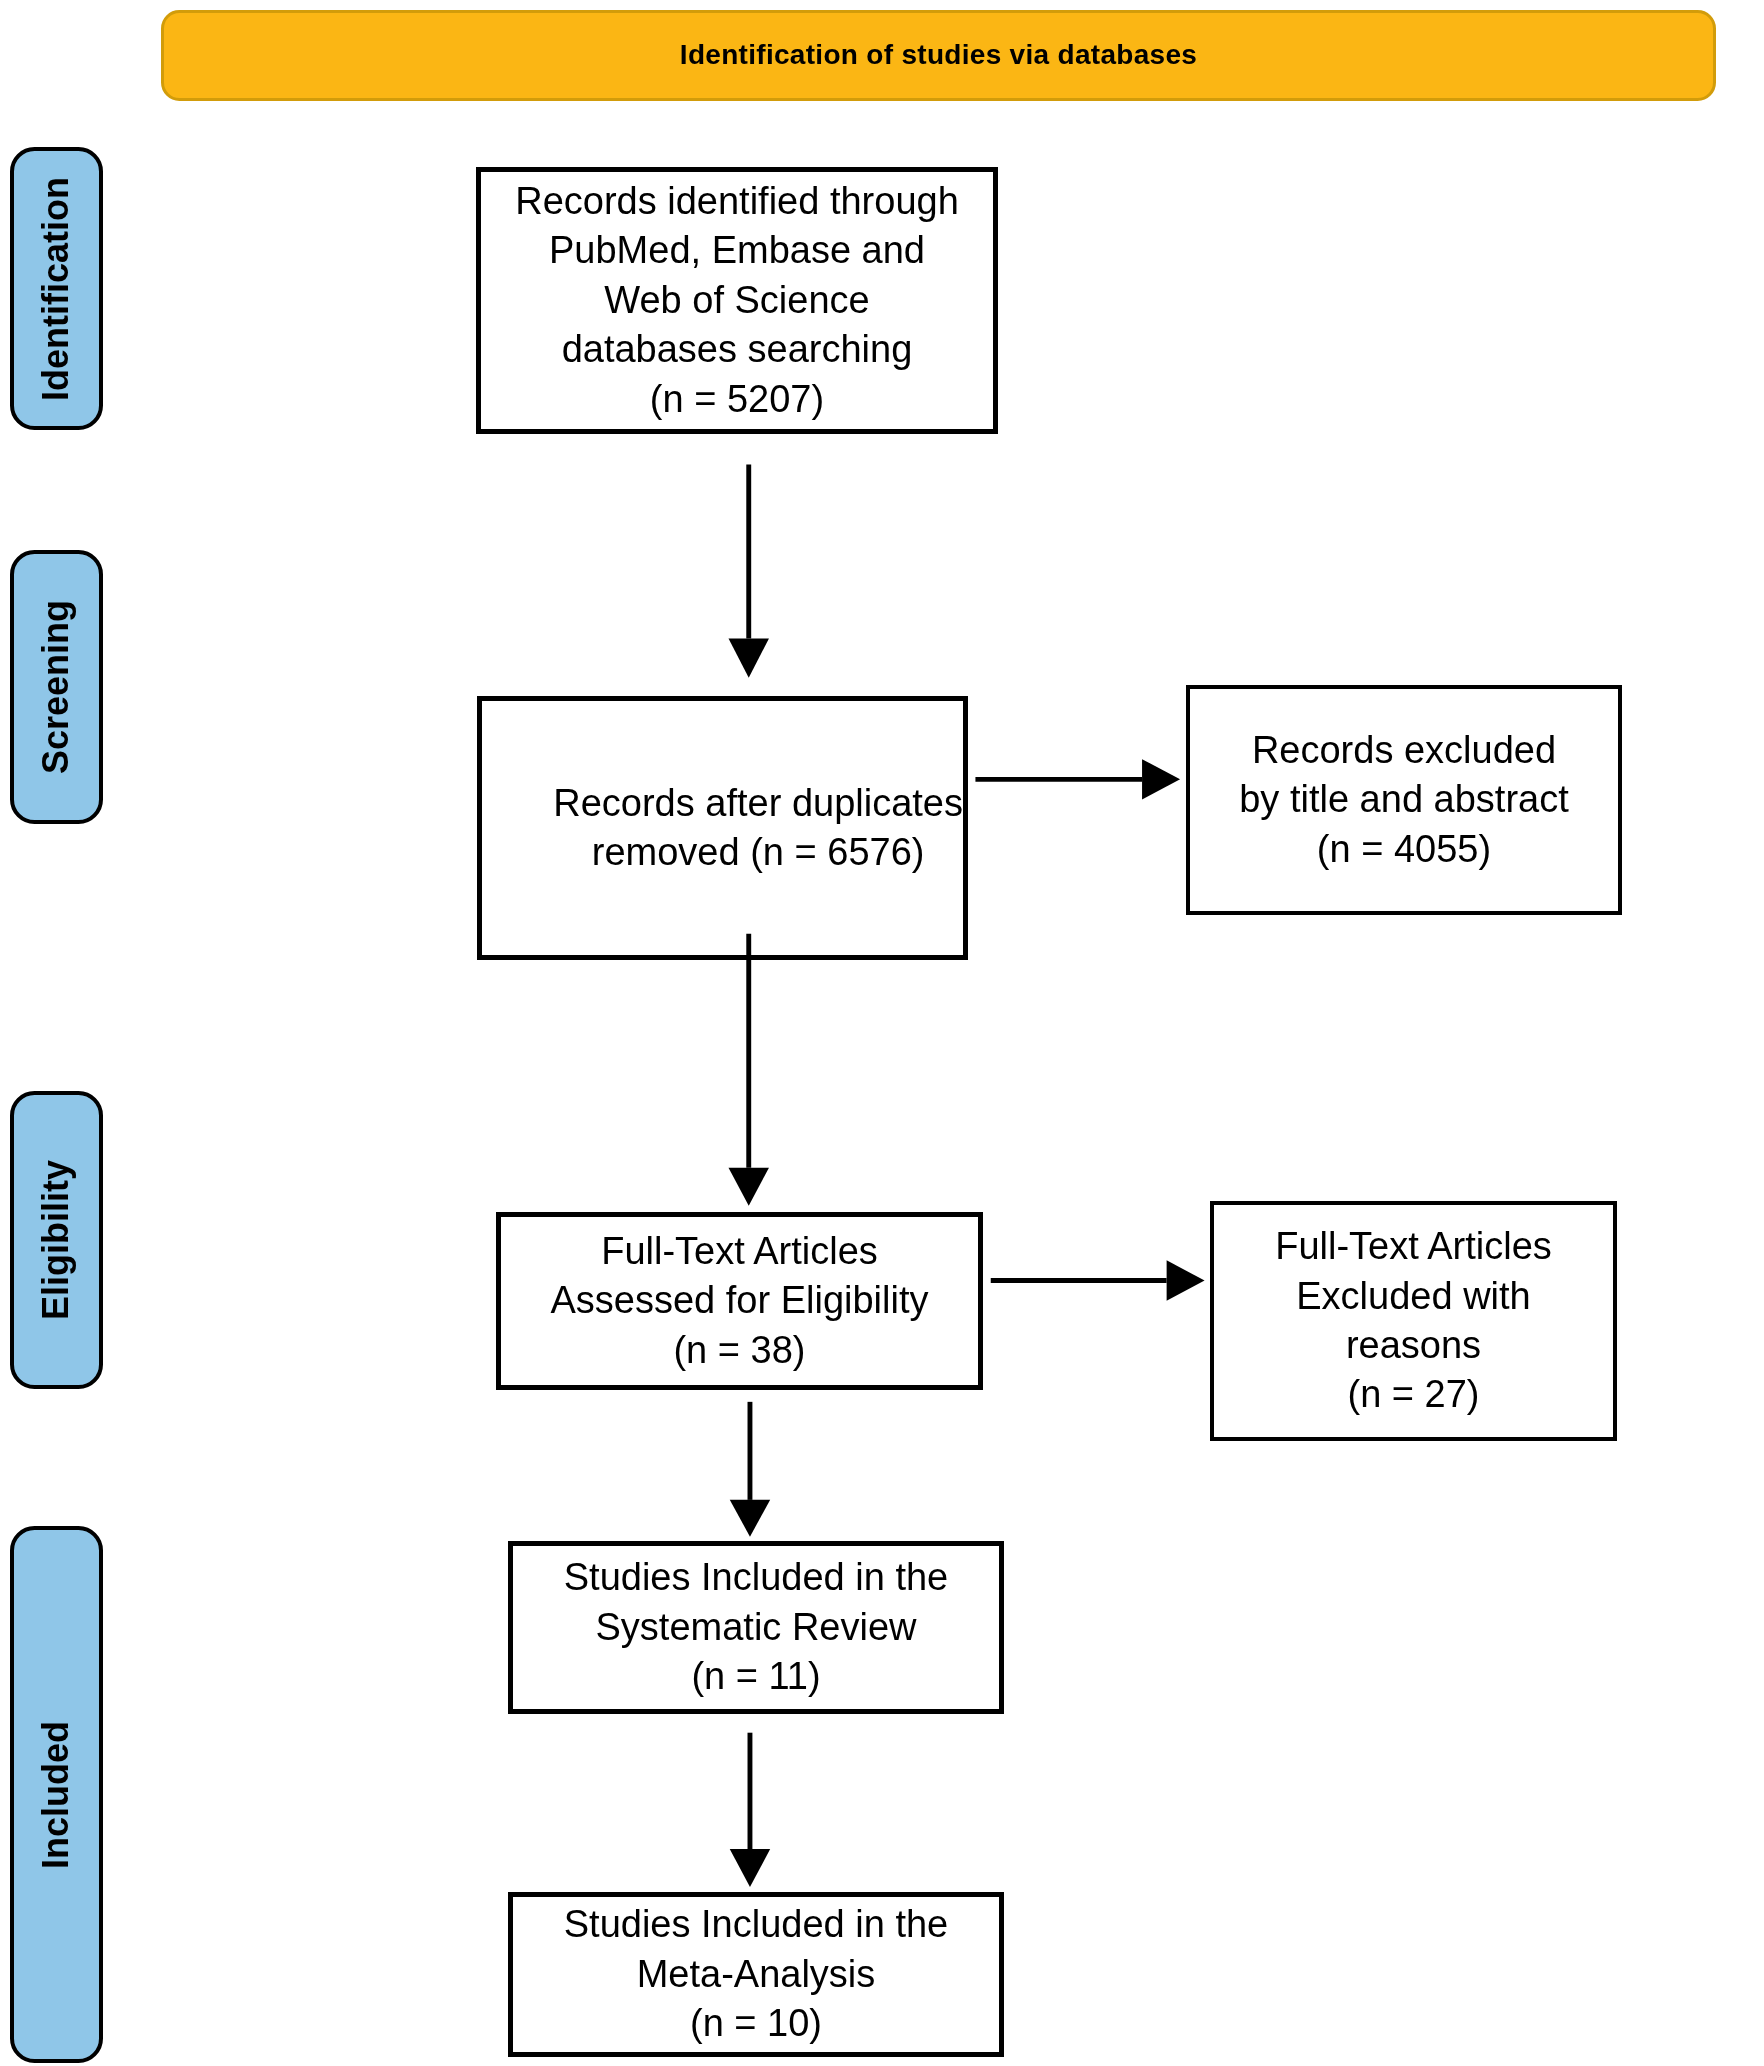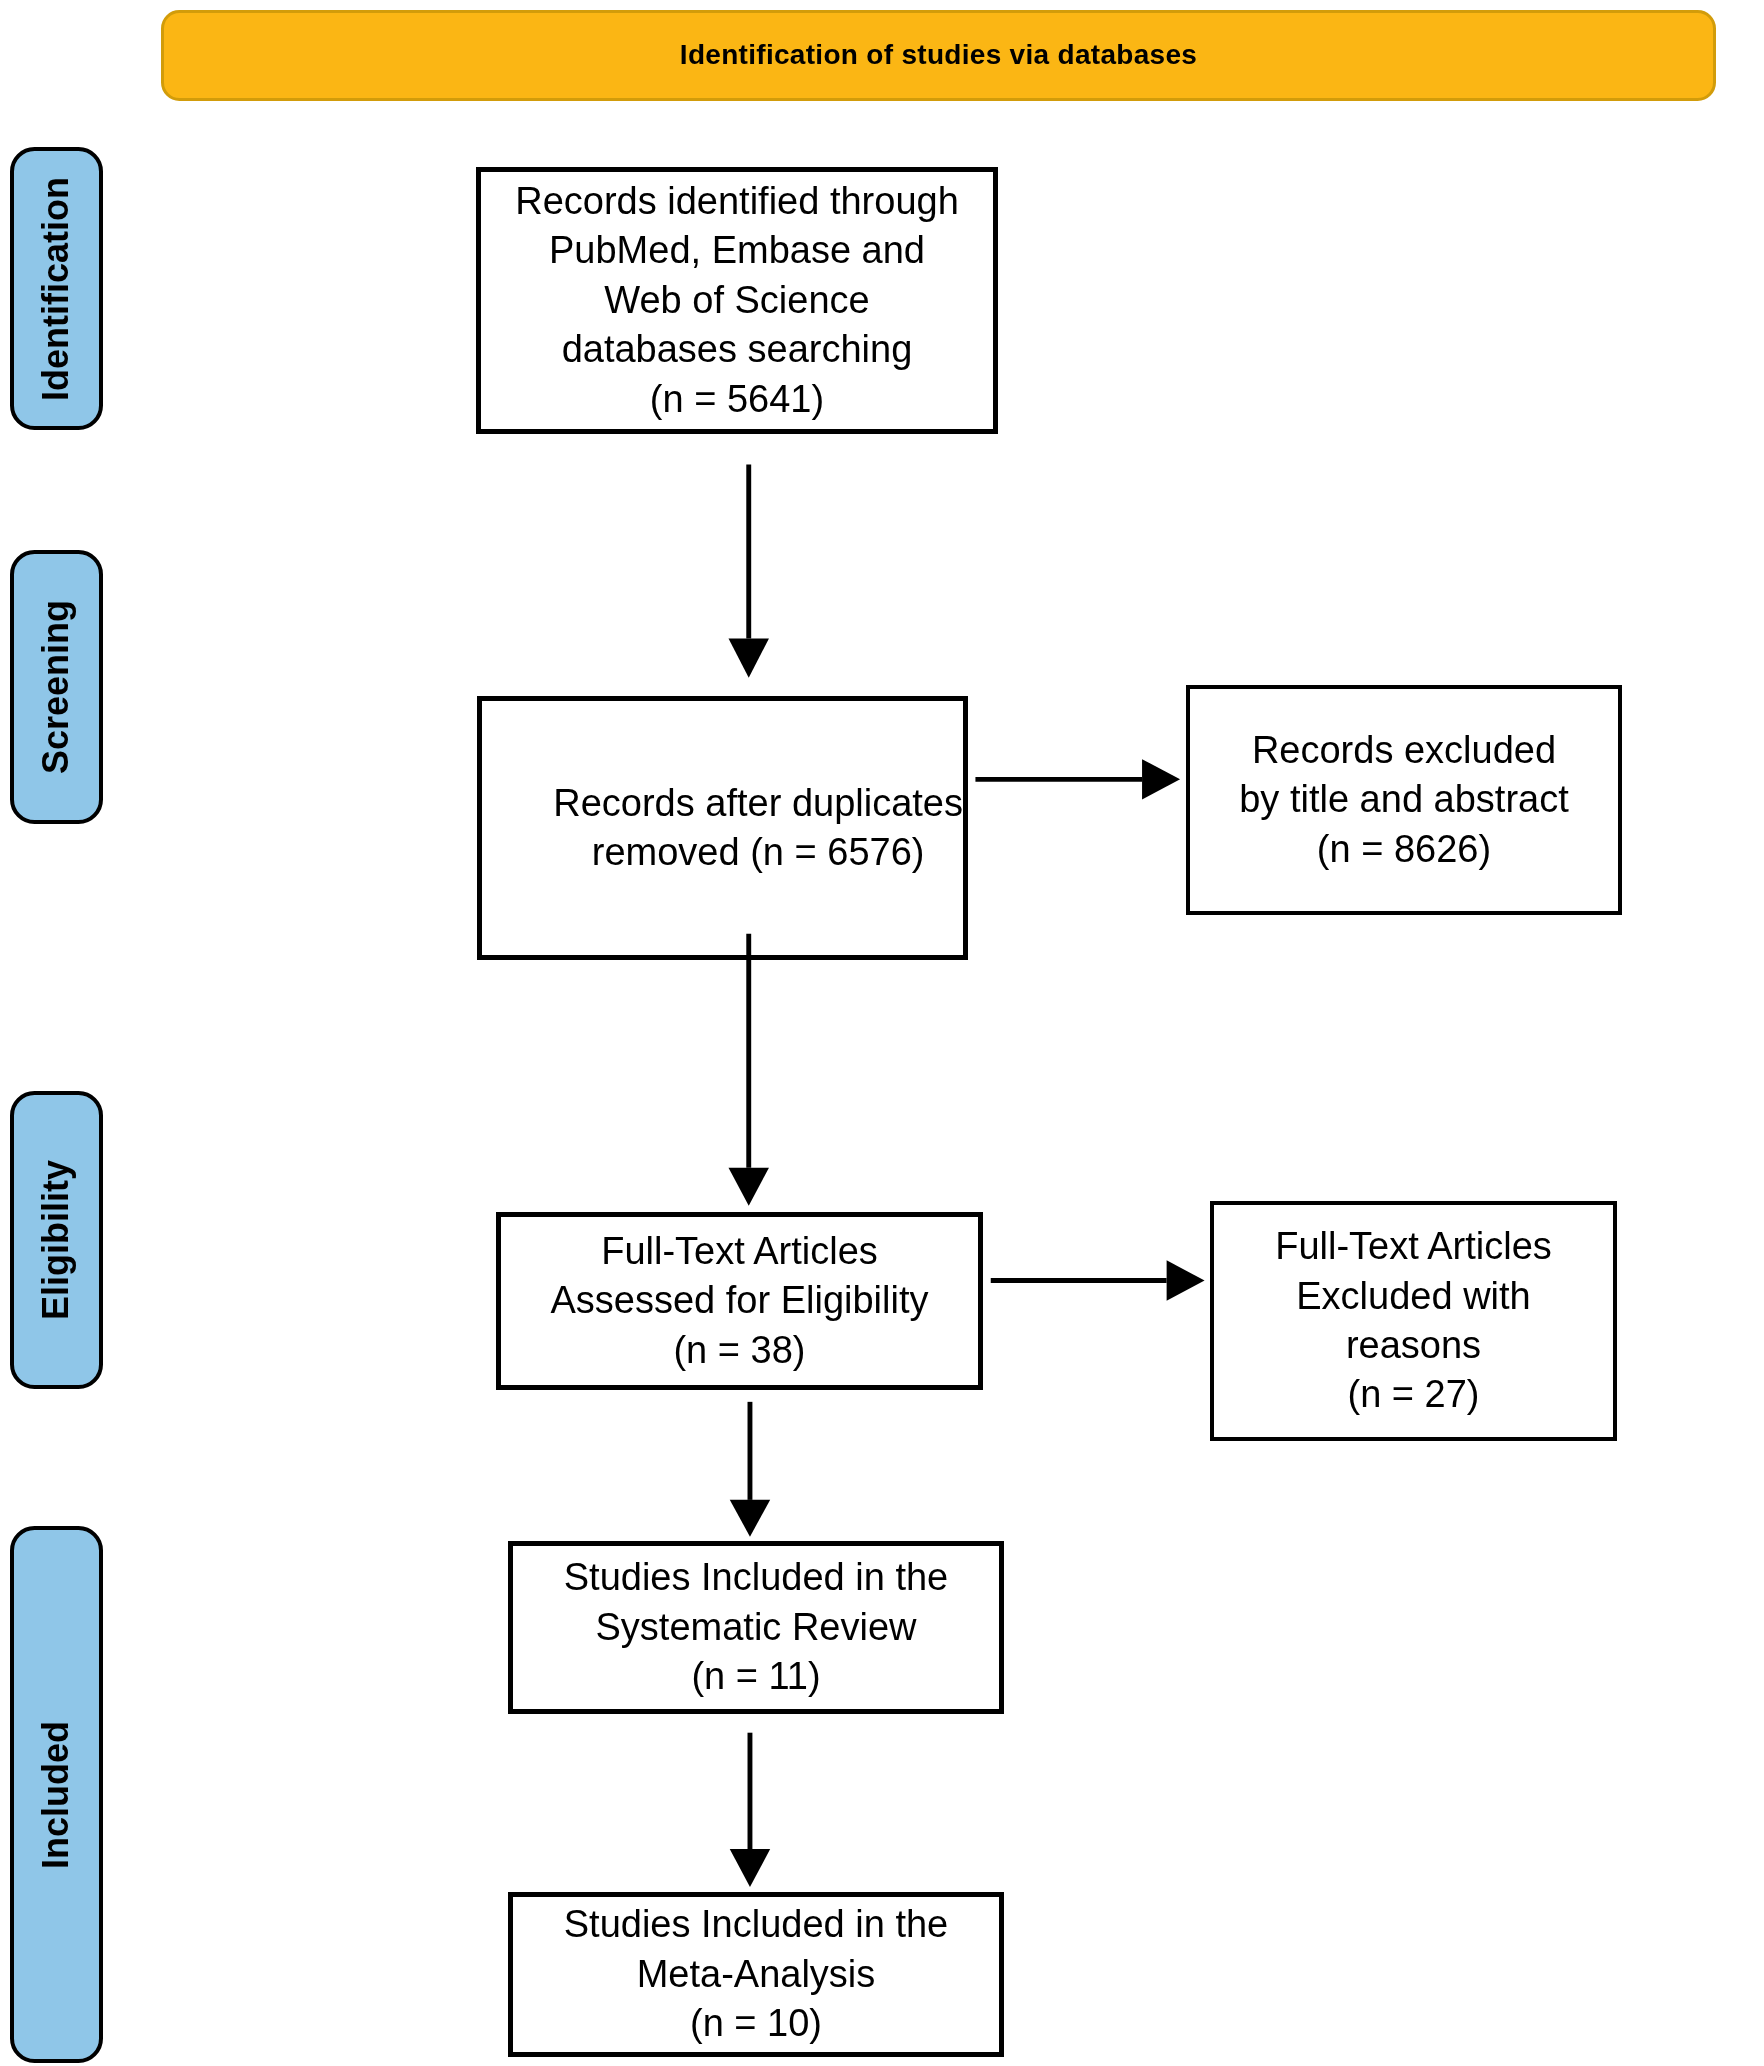--- a/index.html
+++ b/index.html
@@ -103,32 +103,32 @@
   </div>
   <div class="stage" id="stage-included">
     <span class="vtext">Included</span>
   </div>
 
   <div class="box" id="box-identified">
     <span>Records identified through
 PubMed, Embase and
 Web of Science
 databases searching
-(n = 5641)</span>
+(n = 5207)</span>
   </div>
 
   <div class="box" id="box-deduplicated">
     <span>Records after duplicates
 removed (n = 6576)</span>
   </div>
 
   <div class="box" id="box-excluded-a">
     <span>Records excluded
 by title and abstract
-(n = 8626)</span>
+(n = 4055)</span>
   </div>
 
   <div class="box" id="box-fulltext">
     <span>Full-Text Articles
 Assessed for Eligibility
 (n = 38)</span>
   </div>
 
   <div class="box" id="box-excluded-b">
     <span>Full-Text Articles

